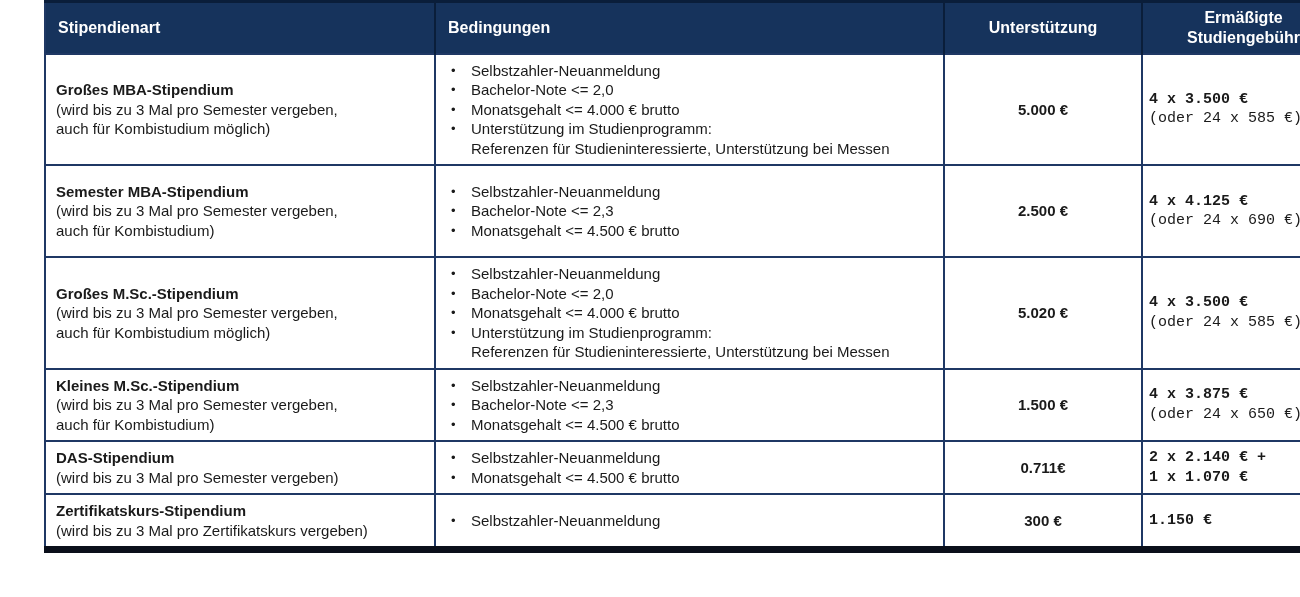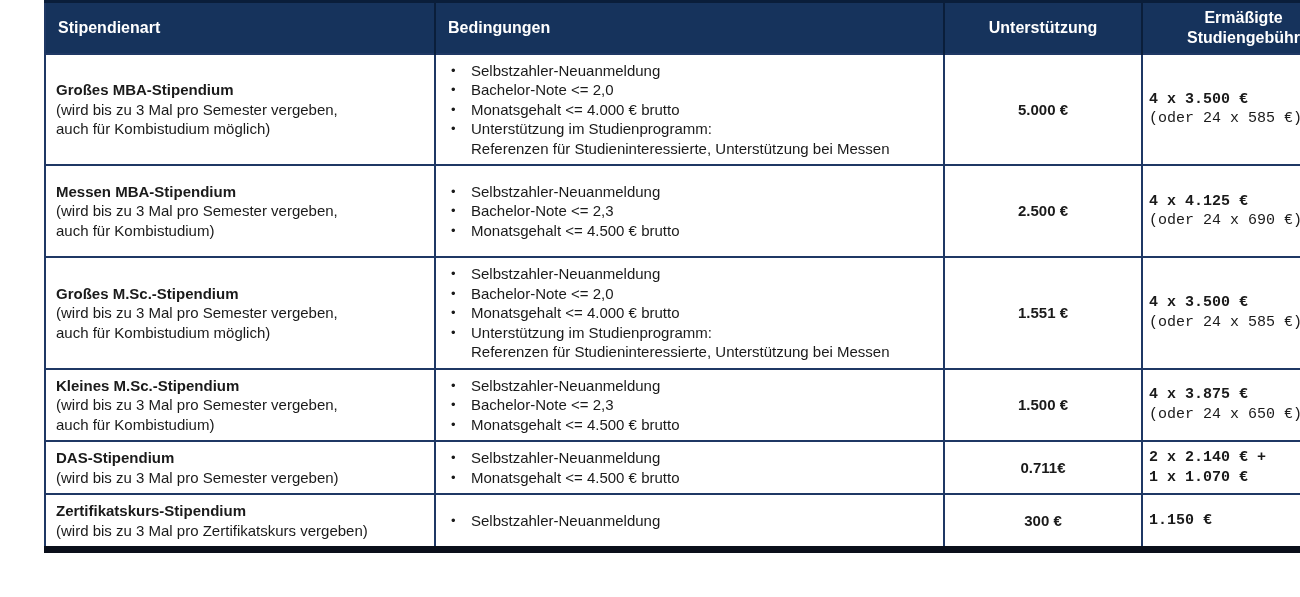--- a/index.html
+++ b/index.html
@@ -122,21 +122,21 @@
             </div>
           </td>
           <td class="amount">5.000 €</td>
           <td class="fee">
             <div class="fee-line bold">4 x 3.500 €</div>
             <div class="fee-line regular">(oder 24 x 585 €)</div>
           </td>
         </tr>
         <tr>
           <td class="name">
-            <div class="row-title">Messen MBA-Stipendium</div>
+            <div class="row-title">Semester MBA-Stipendium</div>
             <div class="row-note">(wird bis zu 3 Mal pro Semester vergeben,</div>
             <div class="row-note">auch für Kombistudium)</div>
           </td>
           <td class="conds">
             <div class="bullet-row">
               <span class="bullet">•</span>
               <div class="bullet-text">
                 <div>Selbstzahler-Neuanmeldung</div>
               </div>
             </div>
@@ -185,21 +185,21 @@
               </div>
             </div>
             <div class="bullet-row">
               <span class="bullet">•</span>
               <div class="bullet-text">
                 <div>Unterstützung im Studienprogramm:</div>
                 <div>Referenzen für Studieninteressierte, Unterstützung bei Messen</div>
               </div>
             </div>
           </td>
-          <td class="amount">1.551 €</td>
+          <td class="amount">5.020 €</td>
           <td class="fee">
             <div class="fee-line bold">4 x 3.500 €</div>
             <div class="fee-line regular">(oder 24 x 585 €)</div>
           </td>
         </tr>
         <tr>
           <td class="name">
             <div class="row-title">Kleines M.Sc.-Stipendium</div>
             <div class="row-note">(wird bis zu 3 Mal pro Semester vergeben,</div>
             <div class="row-note">auch für Kombistudium)</div>

